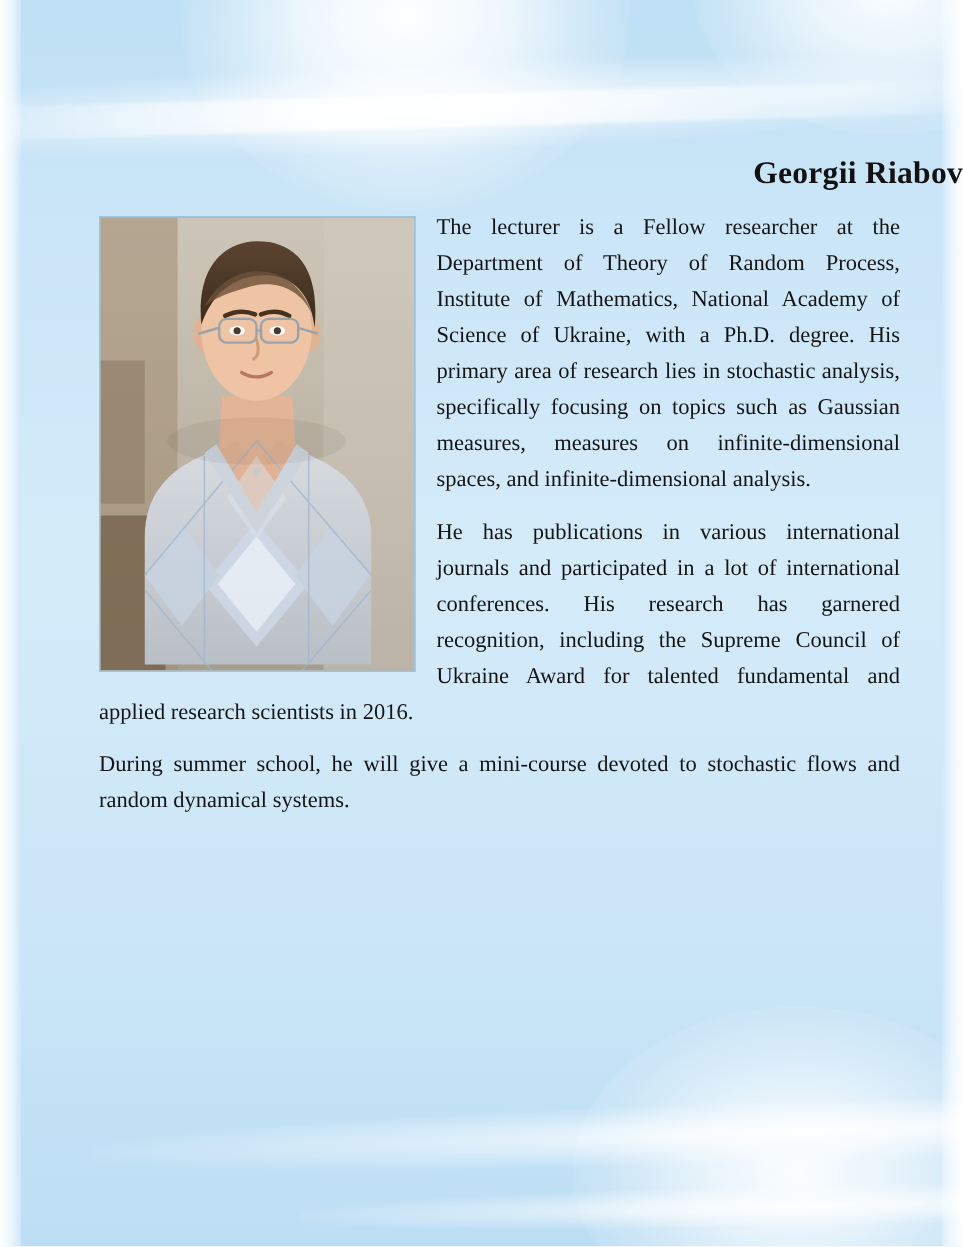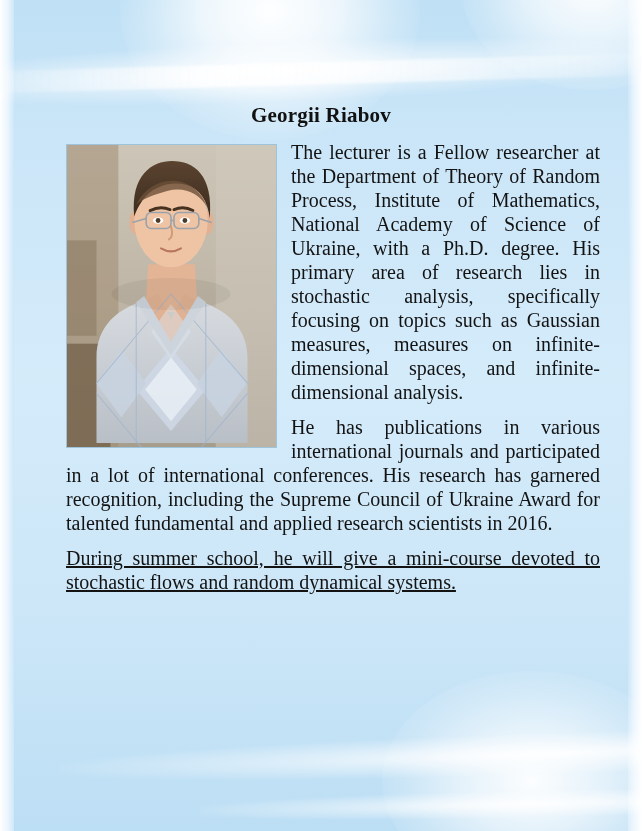--- a/index.html
+++ b/index.html
@@ -88,21 +88,21 @@
   .content {
     position: absolute;
     left: 0; top: 0;
     width: 642px;
     height: 831px;
   }
   .title {
     position: absolute;
     left: 0; top: 103px;
     width: 642px;
-    text-align: center;
+    text-align: right;
     font-size: 21px;
     font-weight: bold;
     color: #111111;
     letter-spacing: 0.2px;
   }
   .body-block {
     position: absolute;
     left: 66px;
     top: 140px;
     width: 534px;
@@ -118,27 +118,27 @@
     background: #b9b2a7;
     position: relative;
   }
   .photo svg {
     display: block;
     width: 100%;
     height: 100%;
   }
   p.para {
     margin: 0 0 11px 0;
-    font-size: 20px;
+    font-size: 15px;
     line-height: 24px;
     color: #131313;
     text-align: justify;
     text-justify: inter-word;
   }
-  p.para:last-child { margin-bottom: 3px; text-decoration: underline; }
+  p.para:last-child { margin-bottom: 3px; }
 </style>
 </head>
 <body>
 
 <div class="page">
 
   <div class="edge-left"></div>
   <div class="edge-right"></div>
 
   <div class="glow-top-main"></div>

